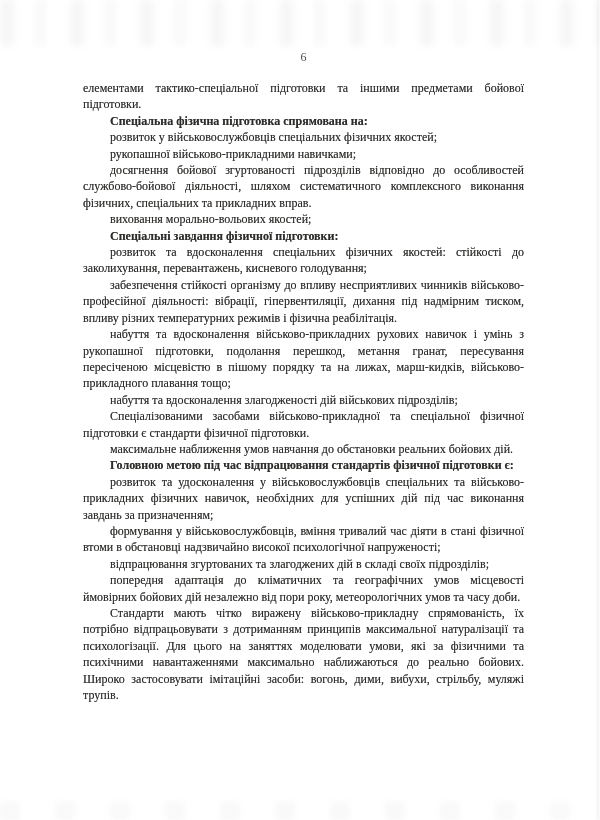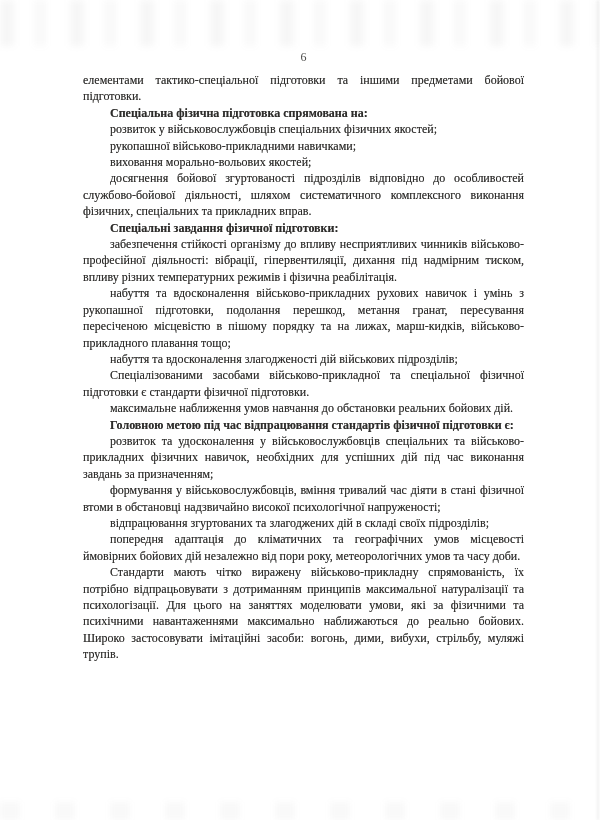--- a/index.html
+++ b/index.html
@@ -48,21 +48,21 @@
     top: 50px;
     left: 83px;
     width: 441px;
     text-align: center;
     font-size: 12px;
     color: #4a4a48;
   }
   .text-col {
     position: absolute;
     left: 83px;
-    top: 72px;
+    top: 80px;
     width: 441px;
     color: #2e2d2b;
     font-size: 12px;
     line-height: 16.4px;
     text-align: justify;
     text-shadow: 0 0 0.5px rgba(45,45,45,0.55);
   }
   .text-col p {
     margin: 0;
     padding: 0;
@@ -84,23 +84,24 @@
   <div class="scan-noise-bottom"></div>
   <div class="scan-edge-right"></div>
 
   <div class="page-number">6</div>
 
   <div class="text-col">
     <p class="cont">елементами тактико-спеціальної підготовки та іншими предметами бойової підготовки.</p>
     <p class="heading">Спеціальна фізична підготовка спрямована на:</p>
     <p>розвиток у військовослужбовців спеціальних фізичних якостей;</p>
     <p>рукопашної військово-прикладними навичками;</p>
+    <p>досягнення бойової згуртованості підрозділів відповідно до особливостей службово-бойової діяльності, шляхом систематичного комплексного виконання фізичних, спеціальних та прикладних вправ.</p>
     <p>виховання морально-вольових якостей;</p>
-    <p>досягнення бойової згуртованості підрозділів відповідно до особливостей службово-бойової діяльності, шляхом систематичного комплексного виконання фізичних, спеціальних та прикладних вправ.</p>
     <p class="heading">Спеціальні завдання фізичної підготовки:</p>
+    <p>розвиток та вдосконалення спеціальних фізичних якостей: стійкості до заколихування, перевантажень, кисневого голодування;</p>
     <p>забезпечення стійкості організму до впливу несприятливих чинників військово-професійної діяльності: вібрації, гіпервентиляції, дихання під надмірним тиском, впливу різних температурних режимів і фізична реабілітація.</p>
     <p>набуття та вдосконалення військово-прикладних рухових навичок і умінь з рукопашної підготовки, подолання перешкод, метання гранат, пересування пересіченою місцевістю в пішому порядку та на лижах, марш-кидків, військово-прикладного плавання тощо;</p>
     <p>набуття та вдосконалення злагодженості дій військових підрозділів;</p>
     <p>Спеціалізованими засобами військово-прикладної та спеціальної фізичної підготовки є стандарти фізичної підготовки.</p>
     <p>максимальне наближення умов навчання до обстановки реальних бойових дій.</p>
     <p class="heading">Головною метою під час відпрацювання стандартів фізичної підготовки є:</p>
     <p>розвиток та удосконалення у військовослужбовців спеціальних та військово-прикладних фізичних навичок, необхідних для успішних дій під час виконання завдань за призначенням;</p>
     <p>формування у військовослужбовців, вміння тривалий час діяти в стані фізичної втоми в обстановці надзвичайно високої психологічної напруженості;</p>
     <p>відпрацювання згуртованих та злагоджених дій в складі своїх підрозділів;</p>
     <p>попередня адаптація до кліматичних та географічних умов місцевості ймовірних бойових дій незалежно від пори року, метеорологічних умов та часу доби.</p>

